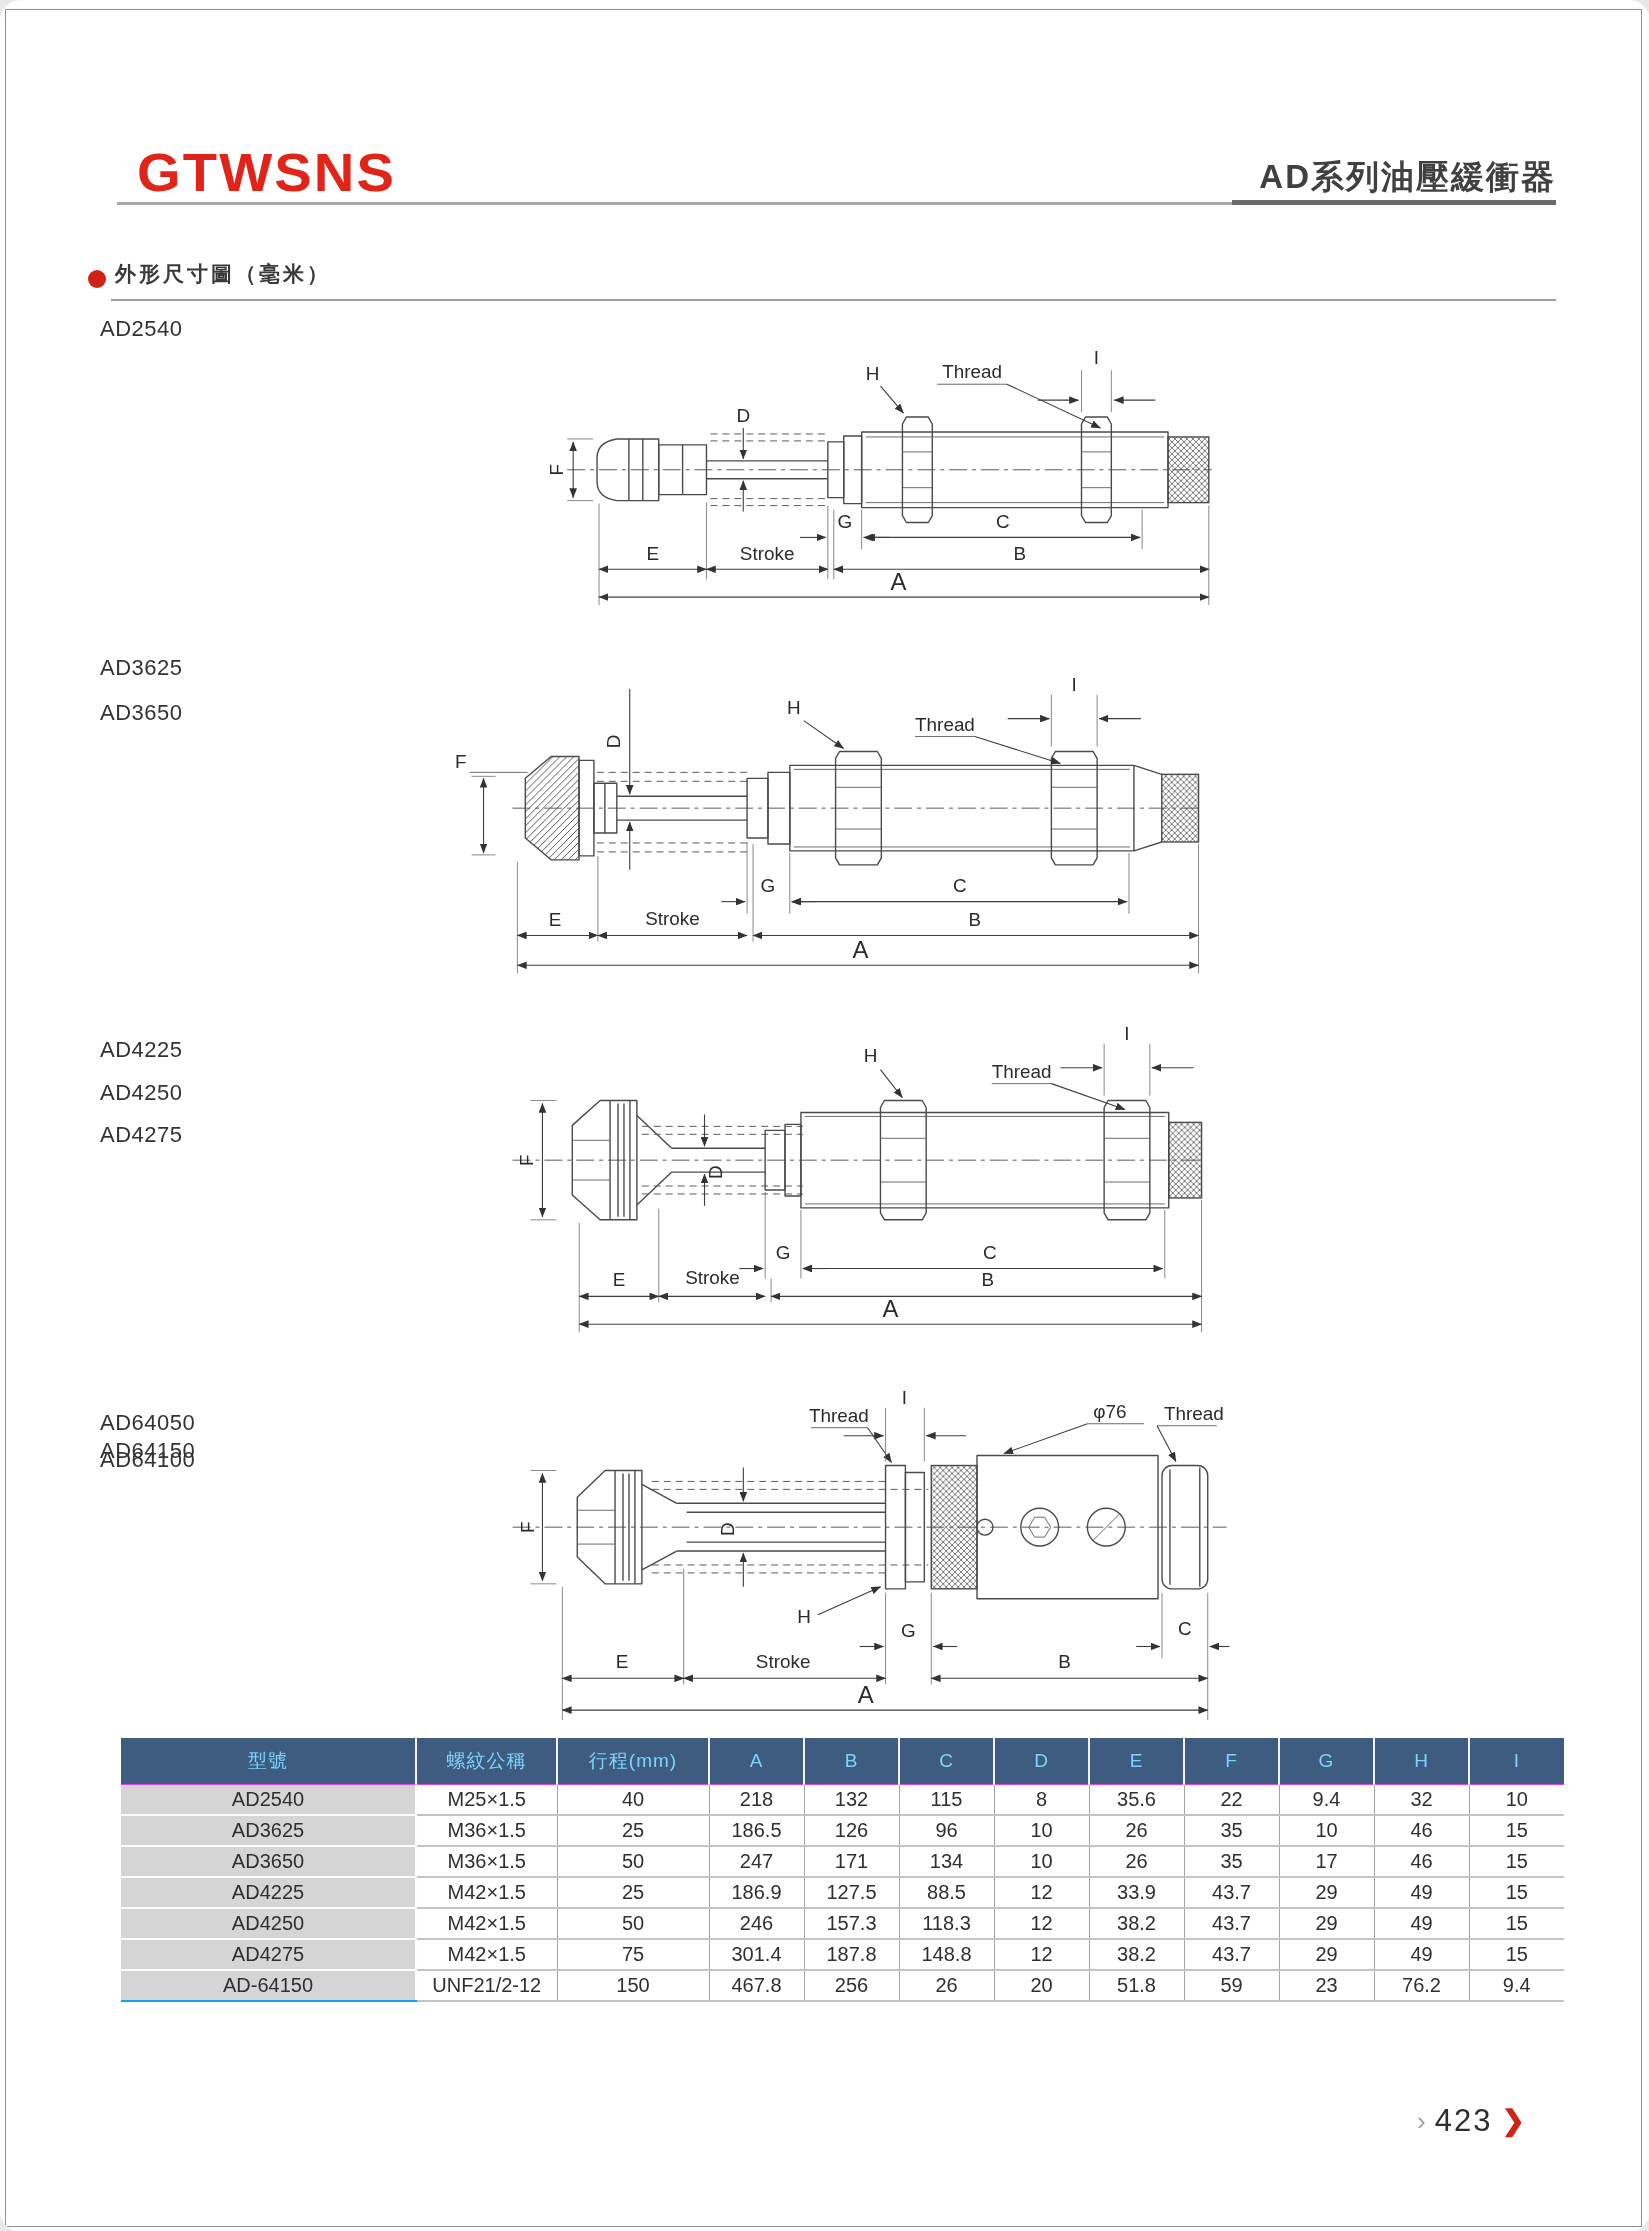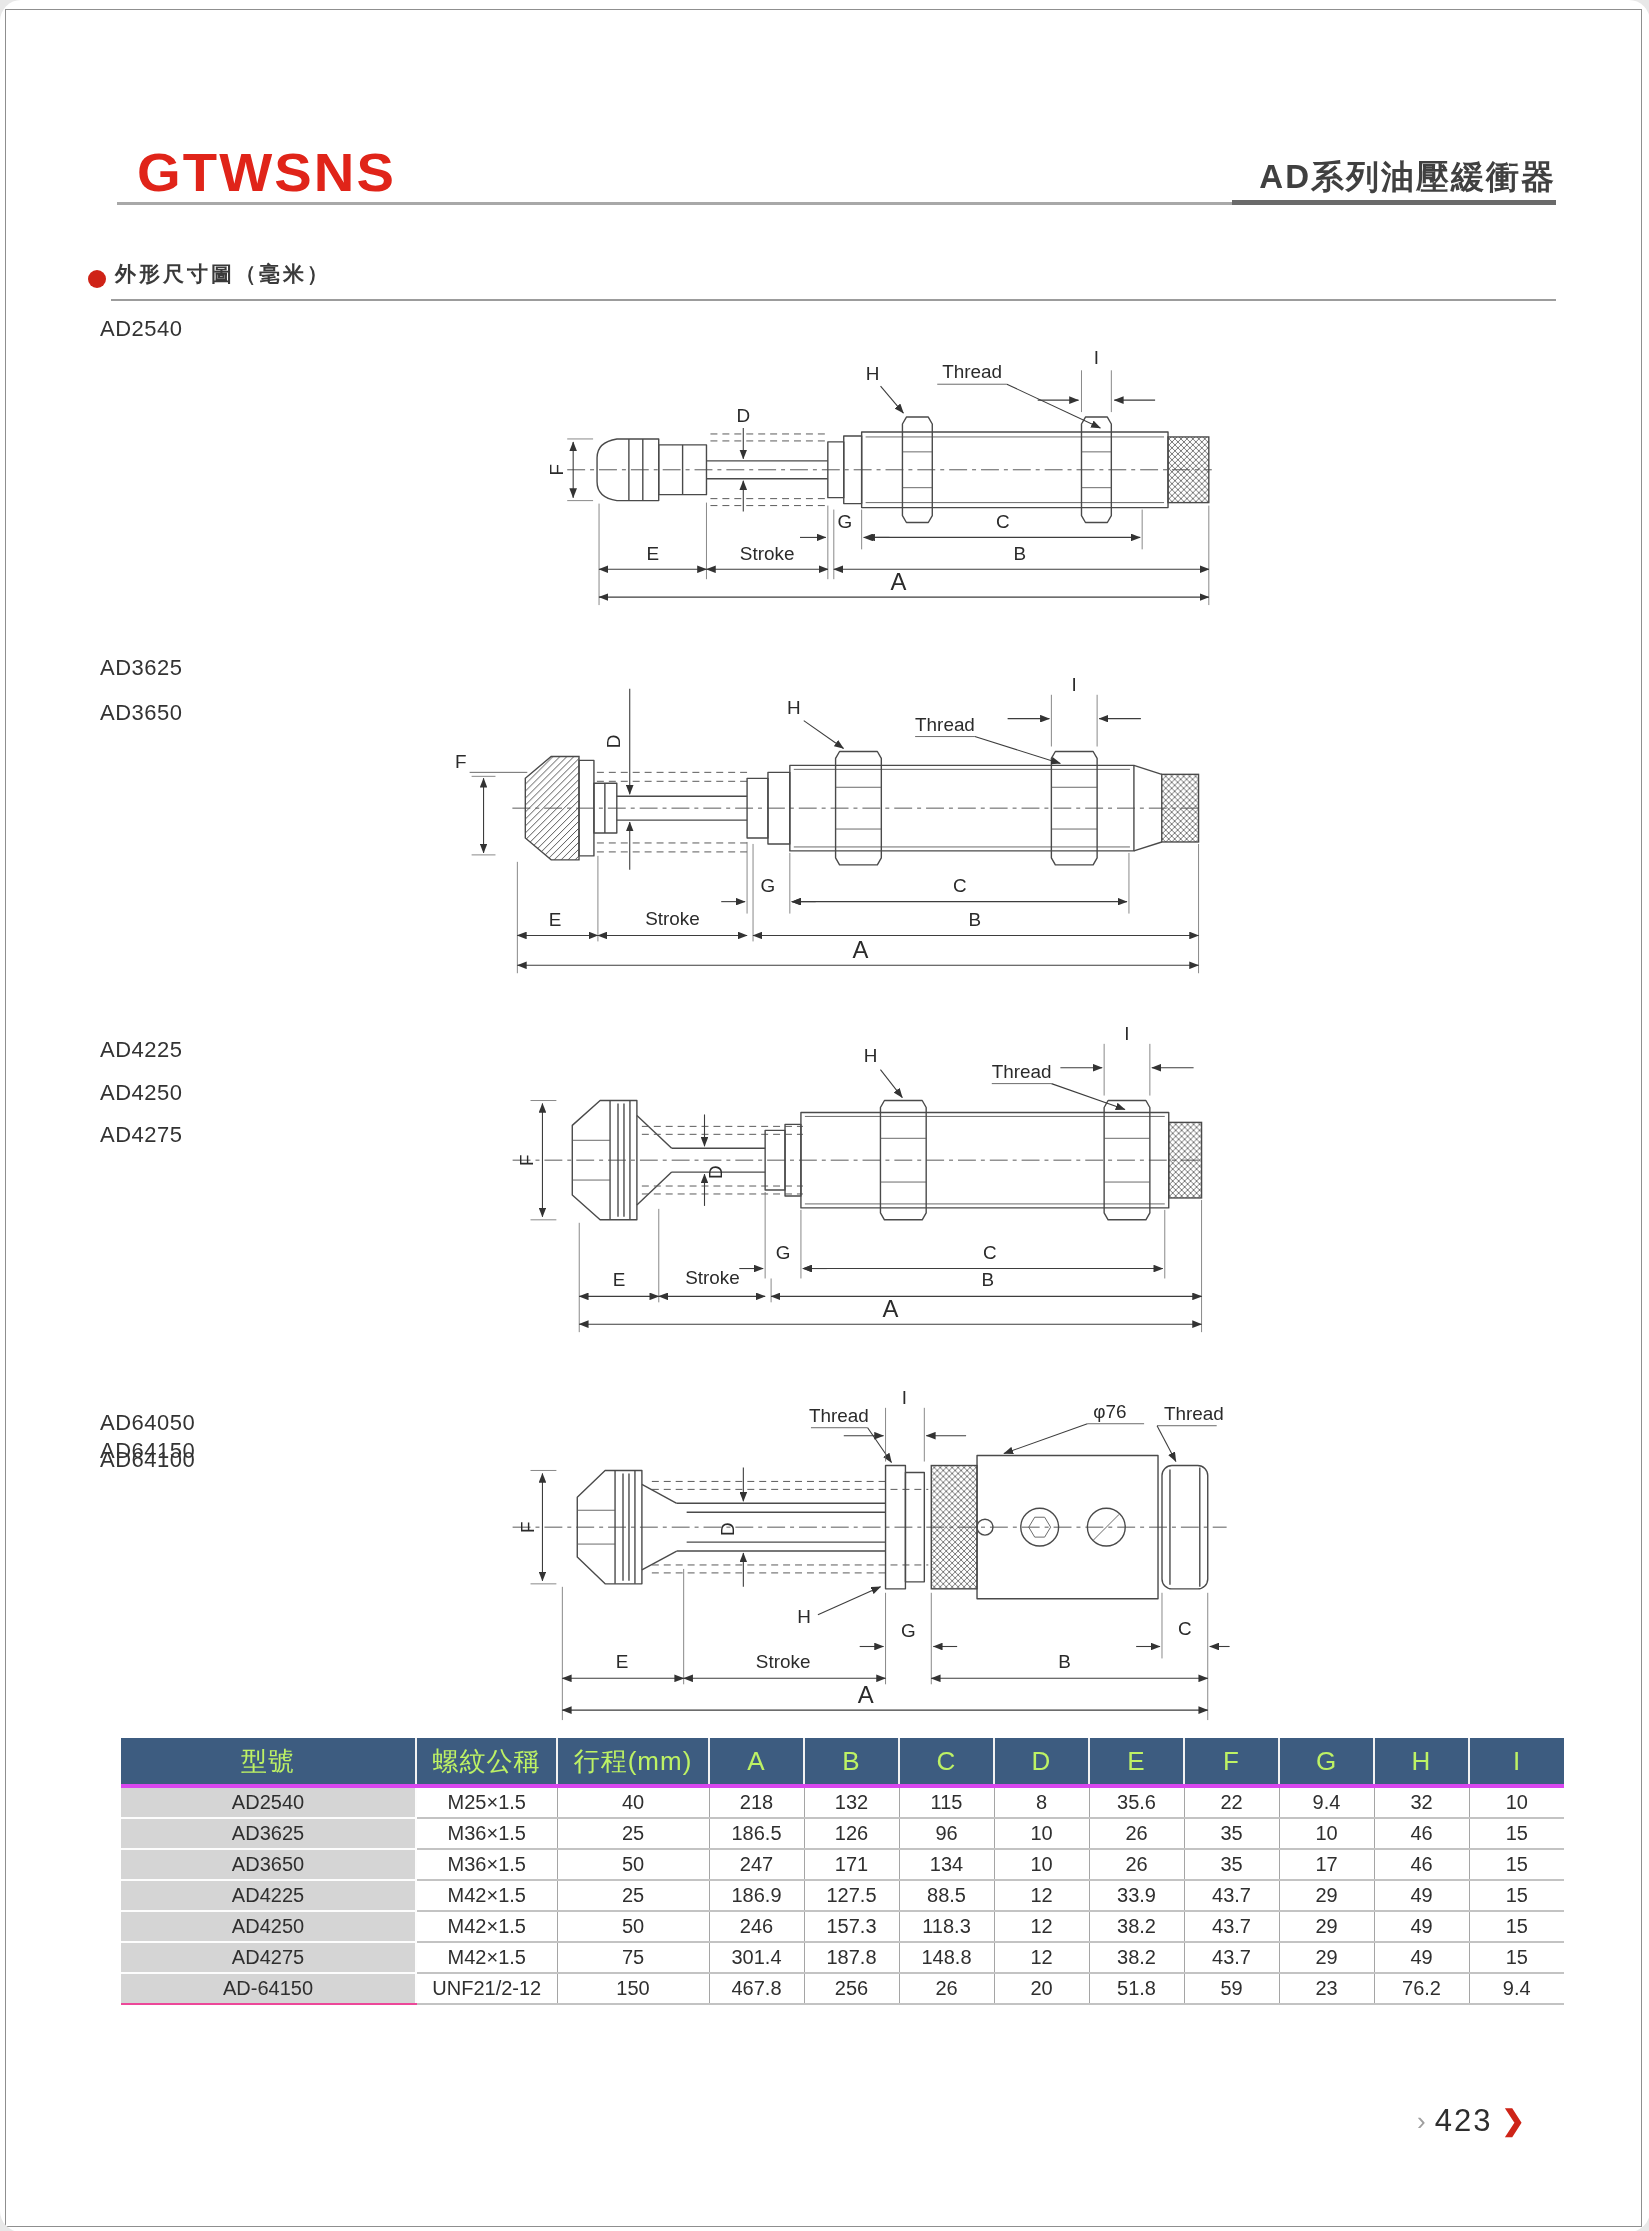--- a/index.html
+++ b/index.html
@@ -20,28 +20,28 @@
   .fig svg{width:100%;height:100%;display:block;}
   .obj{fill:none;stroke:#4a4a4a;stroke-width:1.4;stroke-linejoin:round;}
   .thin{fill:none;stroke:#5a5a5a;stroke-width:0.9;}
   .dash{fill:none;stroke:#5a5a5a;stroke-width:1;stroke-dasharray:7 5;}
   .cl{fill:none;stroke:#5a5a5a;stroke-width:1;stroke-dasharray:18 5 4 5;}
   .dim{fill:none;stroke:#3d3d3d;stroke-width:1.1;}
   .ext{fill:none;stroke:#6a6a6a;stroke-width:0.8;}
   svg text{fill:#2b2b2b;font-size:19px;font-family:"Liberation Sans",sans-serif;}
   svg text.lblA{font-size:24px;}
   #dim-table{position:absolute;left:121px;top:1738px;width:1440px;border-collapse:collapse;table-layout:fixed;}
-  #dim-table th{background:#3d5c80;color:#bef264;font-weight:400;font-size:26px;height:46px;
-       border-right:2px solid #f2f2f2;border-bottom:4px solid #d946ef;padding:0;letter-spacing:1px;}
+  #dim-table th{background:#3d5c80;color:#7dd3fc;font-weight:400;font-size:19px;height:46px;
+       border-right:2px solid #f2f2f2;border-bottom:1px solid #d946ef;padding:0;letter-spacing:1px;}
   #dim-table th:last-child{border-right:none;}
   #dim-table td{background:#fff;color:#2f2f2f;font-size:20px;text-align:center;height:29px;
        border-right:1px solid #a5a5a5;border-bottom:2px solid #c3c3c3;padding:0;}
   #dim-table td:last-child{border-right:none;}
   #dim-table td.model-col{background:#d5d5d5;border-right:2px solid #fdfdfd;border-bottom:2px solid #fdfdfd;}
-  #dim-table tr:last-child td.model-col{border-bottom:2px solid #ec4899;margin-left:23px;}
+  #dim-table tr:last-child td.model-col{border-bottom:2px solid #0ea5e9;margin-left:23px;}
   .footer{position:absolute;left:1417px;top:2105px;display:flex;align-items:center;gap:9px;}
   .f-prev{color:#9f9f9f;font-size:26px;line-height:1;}
   .f-num{color:#2e2e2e;font-size:31px;font-weight:400;letter-spacing:2px;line-height:1;}
   .f-next{color:#ce2418;font-size:28px;font-weight:bold;line-height:1;}
 </style>
 </head>
 <body>
 
 <div class="page">
   <div class="frame"></div>

